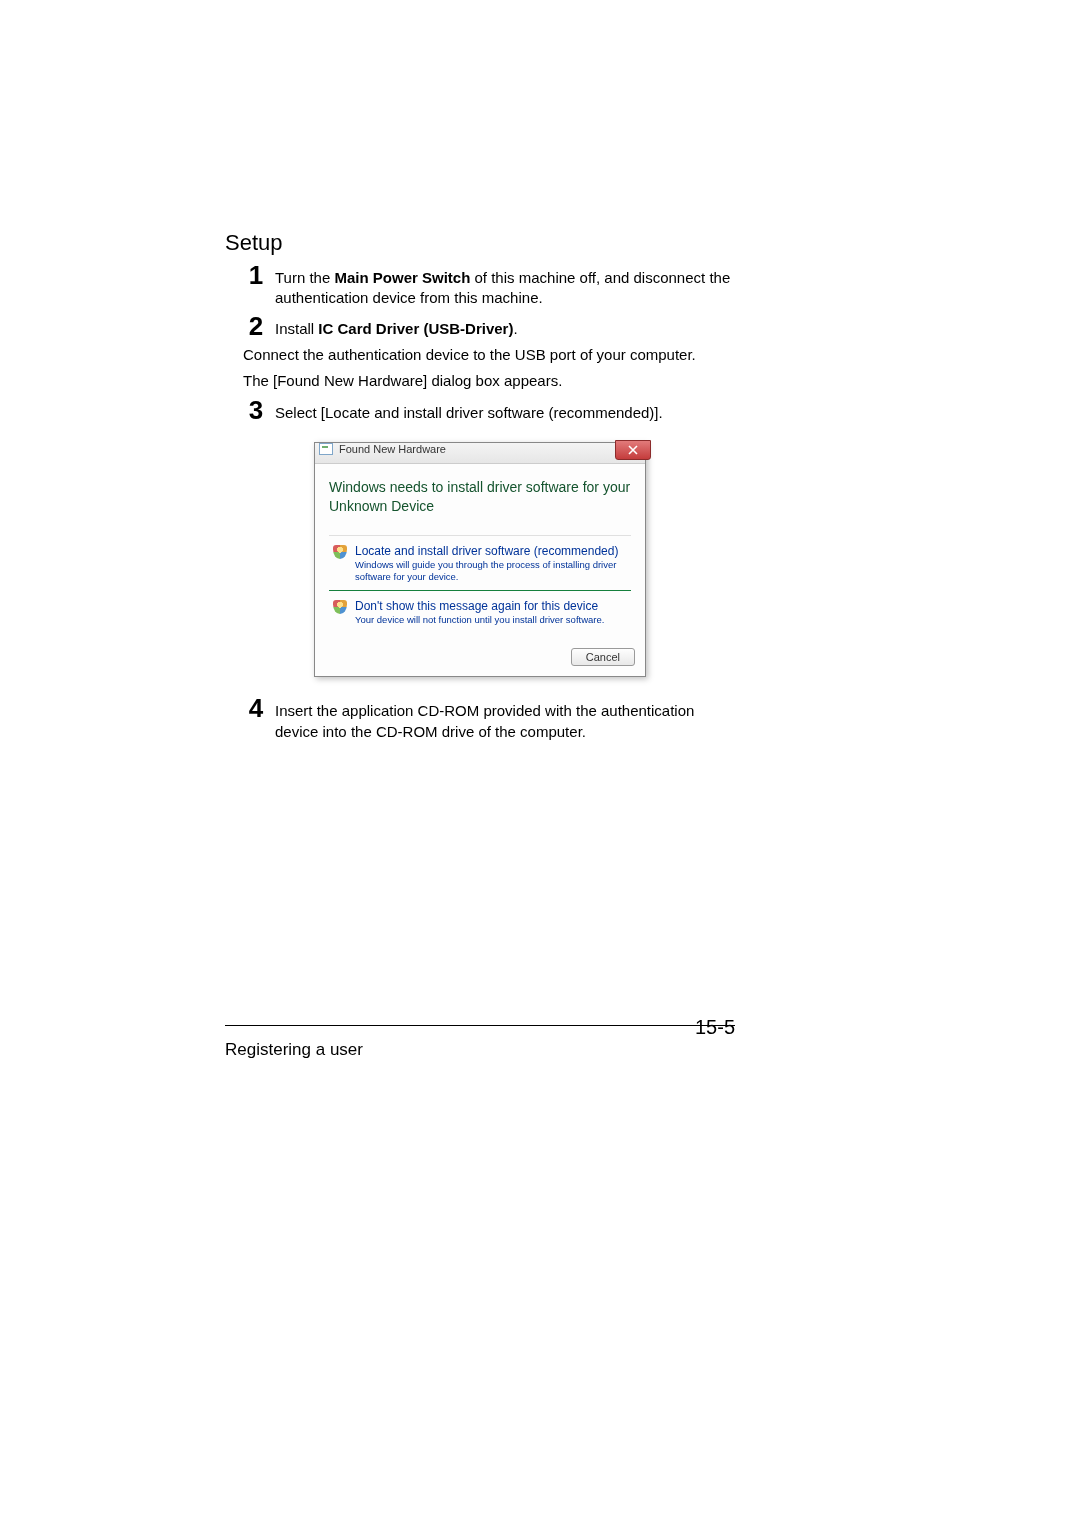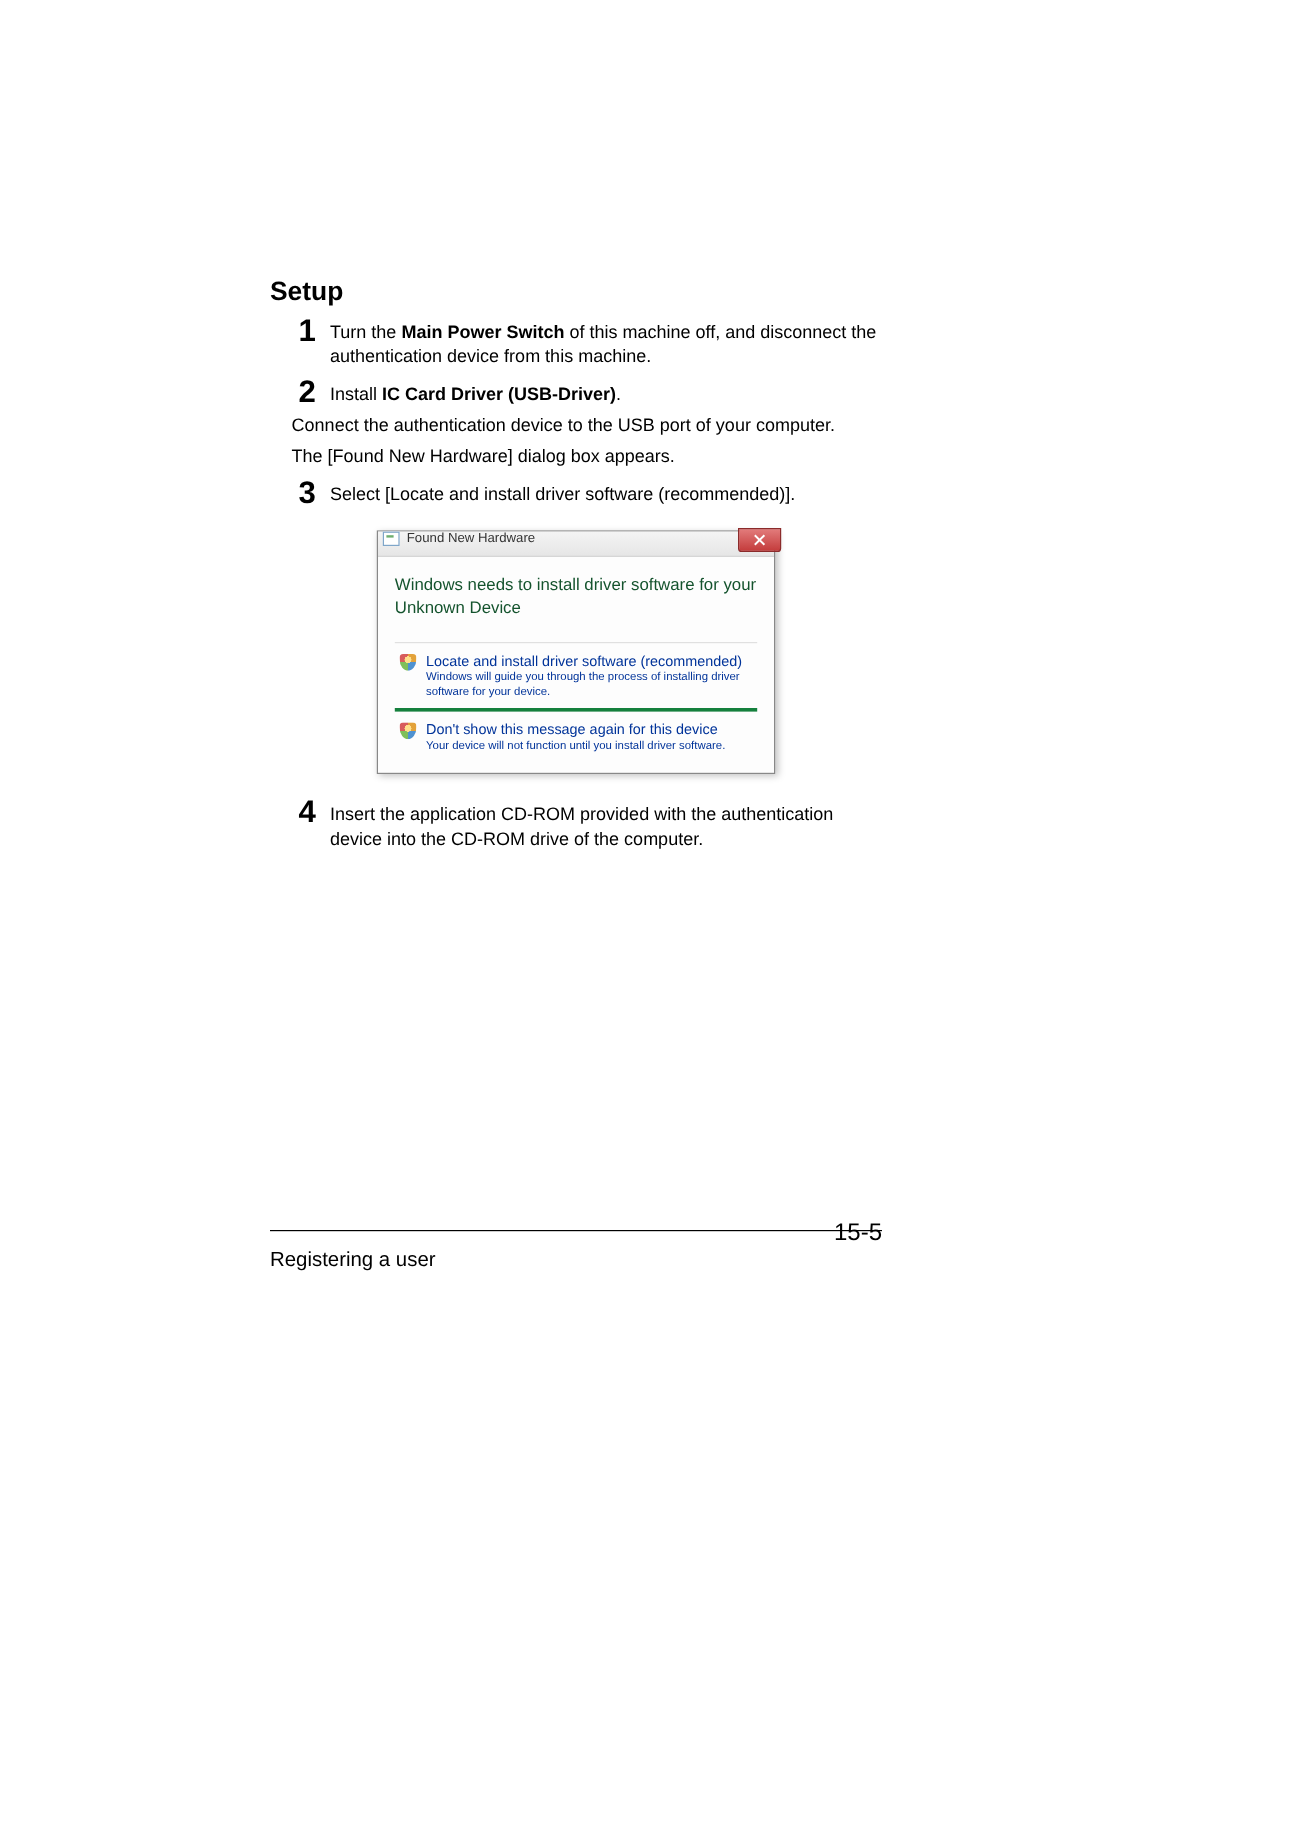--- a/index.html
+++ b/index.html
@@ -17,21 +17,21 @@
     height: 1527px;
   }
   .content {
     position: absolute;
     left: 225px;
     top: 230px;
     width: 510px;
   }
   .setup-heading {
     font-size: 22px;
-    font-weight: bold;
+    font-weight: normal;
     margin: 0 0 6px 0;
   }
   .step {
     display: flex;
     align-items: flex-start;
     margin: 2px 0 4px 18px;
   }
   .step-num {
     font-size: 26px;
     font-weight: bold;
@@ -107,21 +107,21 @@
   .dialog-heading {
     color: #14532d;
     font-size: 14px;
     line-height: 1.4;
     margin-bottom: 18px;
   }
   .dialog-options {
     border-top: 1px solid #e0e0e0;
   }
   .dialog-option {
-    border-bottom: 3px solid #15803d;
+    border-bottom: 1px solid #15803d;
     padding: 8px 6px 8px 26px;
     position: relative;
   }
   .opt-icon {
     position: absolute;
     left: 4px;
     top: 9px;
     width: 14px;
     height: 14px;
   }
@@ -237,20 +237,23 @@
             <div class="opt-title">Locate and install driver software (recommended)</div>
             <div class="opt-sub">Windows will guide you through the process of installing driver software for your device.</div>
           </div>
           <div class="dialog-option" style="border-bottom:none;">
             <div class="opt-icon shield"></div>
             <div class="opt-title">Don't show this message again for this device</div>
             <div class="opt-sub">Your device will not function until you install driver software.</div>
           </div>
         </div>
       </div>
+      <div class="dialog-footer">
+        <button class="cancel-btn">Cancel</button>
+      </div>
     </div>
 
     <div class="step">
       <div class="step-num">4</div>
       <div class="step-text">Insert the application CD-ROM provided with the authentication device into the CD-ROM drive of the computer.</div>
     </div>
   </div>
 
   <div class="footer-rule"></div>
   <div class="footer-left">Registering a user</div>

